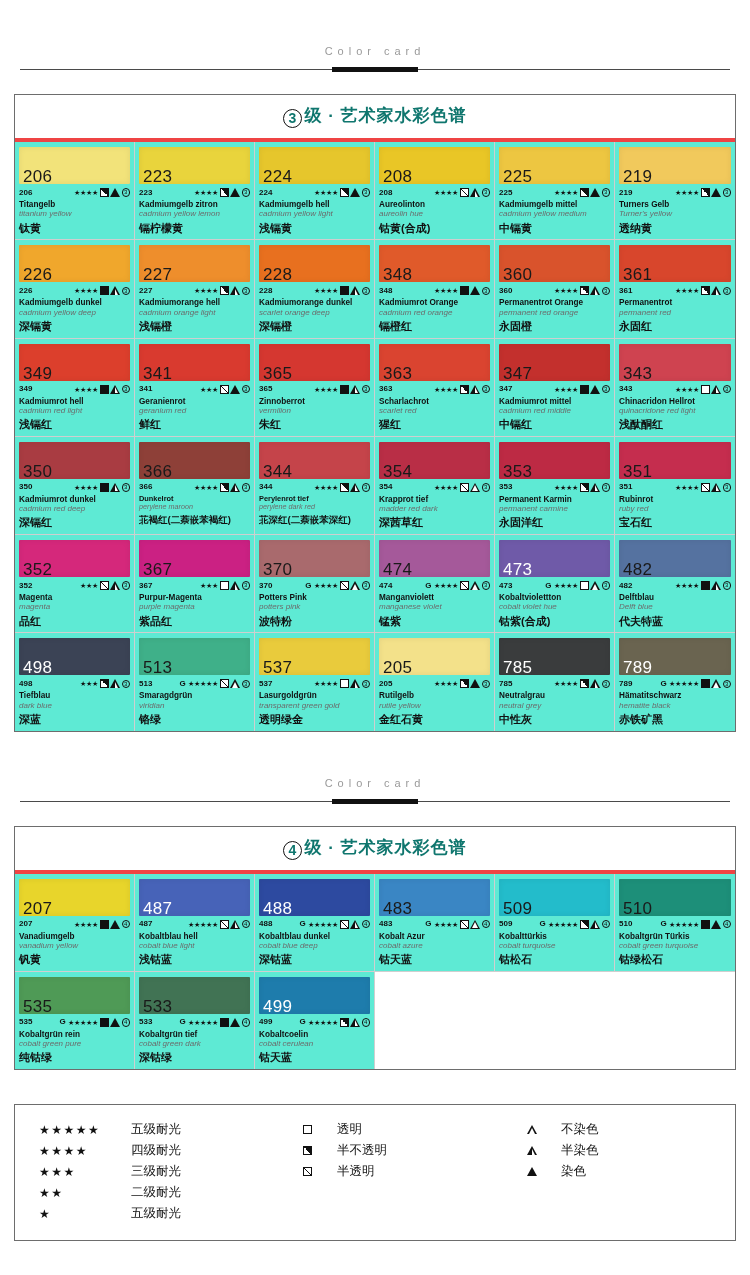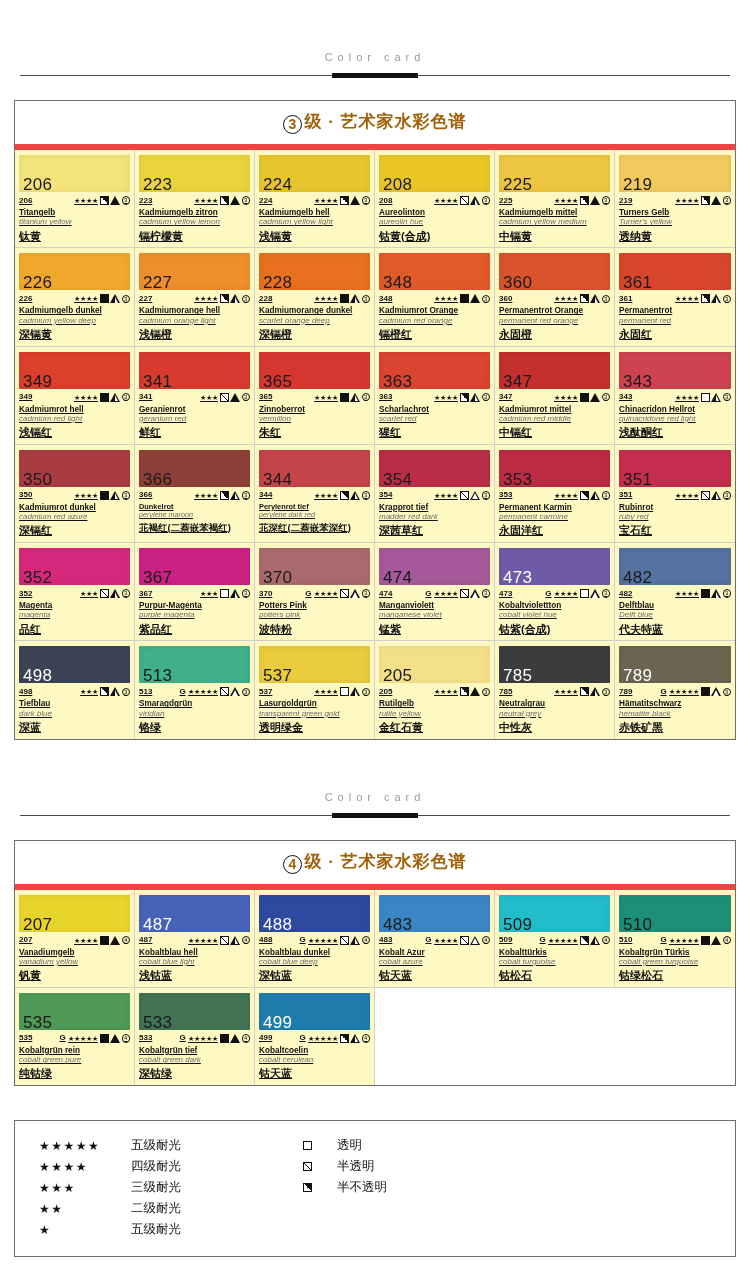--- a/index.html
+++ b/index.html
@@ -22,21 +22,21 @@
   
   .banner { padding-top: 38px; text-align: center; }
   .banner-title {
     font-size: 20px;
     letter-spacing: 1px;
     color: #2a2a2a;
     font-weight: 400;
     line-height: 1.1;
   }
   .banner-sub {
-    margin-top: 13px;
+    margin-top: 7px;
     font-size: 11px;
     letter-spacing: 5px;
     color: #9a9a9a;
     font-weight: 400;
   }
   .banner-rule {
     margin: 12px auto 0 auto;
     width: 710px;
     height: 1px;
     background: #4a4a4a;
@@ -53,42 +53,41 @@
     background: #111;
   }
 
   
   .chart-box {
     margin: 24px 14px 0 14px;
     border: 1px solid #6d6d6d;
     background: #fff;
   }
   .chart-head {
-    border-bottom: 6px solid #ef4444;
+    border-bottom: 4px solid #ef4444;
     text-align: center;
     padding: 9px 0 10px 0;
     font-size: 17px;
     font-weight: 700;
-    color: #a16207;
+    color: #0f766e;
     letter-spacing: 1px;
   }
 
   .grid {
     display: grid;
     grid-template-columns: repeat(6, 1fr);
   }
 
   .cell {
     position: relative;
     border-right: 1px solid #cfcfcf;
     border-bottom: 1px solid #cfcfcf;
     padding: 0;
-    background: #fef9c3;
+    background: #5eead4;
     overflow: hidden;
-    text-decoration: underline;
   }
   .cell:nth-child(6n) { border-right: none; }
   .grid > .cell.last-row { border-bottom: none; }
 
   .swatch {
     height: 37px;
     position: relative;
     margin: 5px 4px 0 4px;
     border-radius: 1px;
   }
@@ -614,21 +613,21 @@
               <div class="meta-top">
                 <span class="meta-code">350</span>
                 <span class="symbols">
                   <span class="stars">★★★★</span>
                   <span class="ic ic-opaque"></span>
                   <span class="tri tri-half"></span>
                   <span class="grade-circ">3</span>
                 </span>
               </div>
               <div class="name-de">Kadmiumrot dunkel</div>
-              <div class="name-en">cadmium red azure</div>
+              <div class="name-en">cadmium red deep</div>
               <div class="name-zh">深镉红</div>
             </div>
           </div>
           <div class="cell narrow">
             <div class="swatch" style="background:#8e4038">
               <span class="pnum" style="color:#1a1a1a">366</span>
             </div>
             <div class="meta">
               <div class="meta-top">
                 <span class="meta-code">366</span>
@@ -1172,23 +1171,37 @@
           <span class="legend-mark">★</span>
           <span class="legend-text">五级耐光</span>
         </div>
       </div>
     <div class="legend-col c2" id="legcol2">
         <div class="legend-row">
           <span class="legend-mark icon"><span class="ic ic-open"></span></span>
           <span class="legend-text">透明</span>
         </div>
         <div class="legend-row">
+          <span class="legend-mark icon"><span class="ic ic-semiop"></span></span>
+          <span class="legend-text">半不透明</span>
+        </div>
+        <div class="legend-row">
           <span class="legend-mark icon"><span class="ic ic-semitr"></span></span>
           <span class="legend-text">半透明</span>
         </div>
+      </div>
+    <div class="legend-col c3" id="legcol3">
         <div class="legend-row">
-          <span class="legend-mark icon"><span class="ic ic-semiop"></span></span>
-          <span class="legend-text">半不透明</span>
+          <span class="legend-mark icon"><span class="tri tri-open"></span></span>
+          <span class="legend-text">不染色</span>
+        </div>
+        <div class="legend-row">
+          <span class="legend-mark icon"><span class="tri tri-half"></span></span>
+          <span class="legend-text">半染色</span>
+        </div>
+        <div class="legend-row">
+          <span class="legend-mark icon"><span class="tri tri-full"></span></span>
+          <span class="legend-text">染色</span>
         </div>
       </div>
   </div>
 
 </div>
 
 </body></html>

